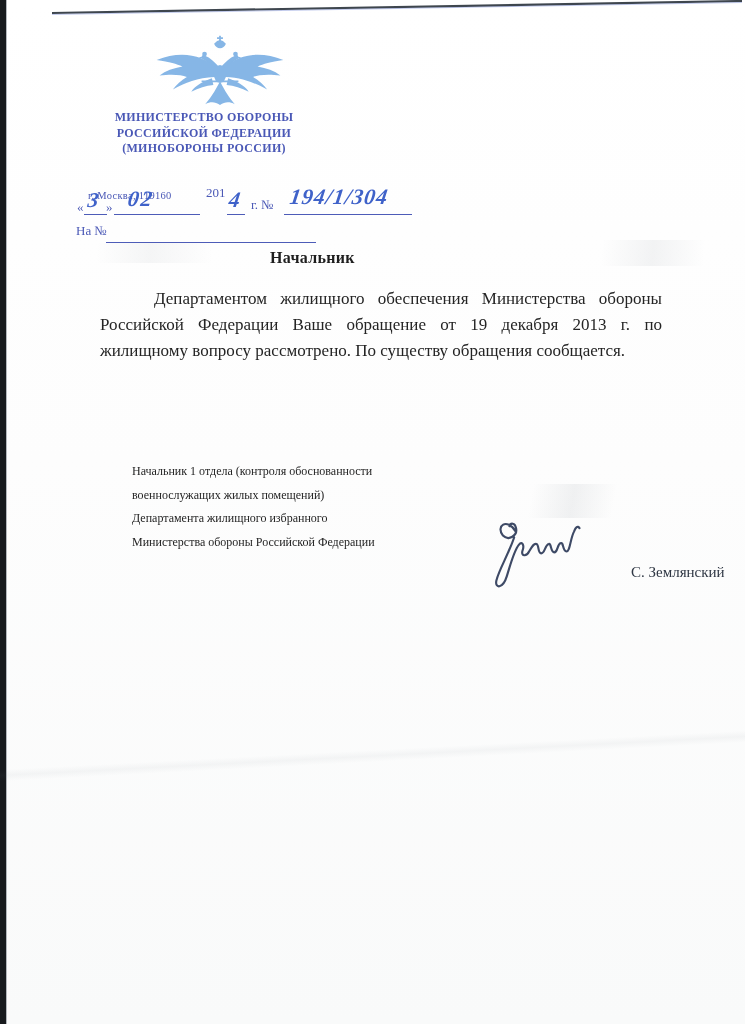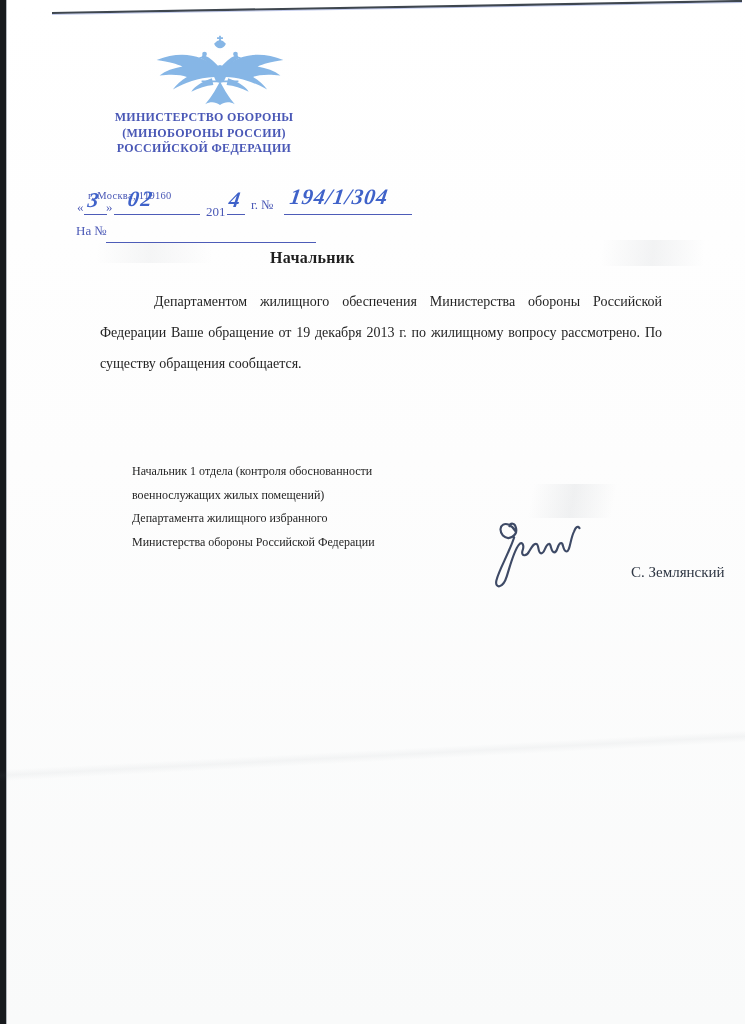--- a/index.html
+++ b/index.html
@@ -13,21 +13,21 @@
   .emblem{position:absolute;left:150px;top:34px;width:140px;height:74px;filter:blur(.5px);opacity:.92;}
   .lh-text{position:absolute;left:88px;top:110px;width:232px;text-align:center;font-weight:bold;
     font-size:12px;line-height:15.5px;letter-spacing:.3px;}
   .lh-city{position:absolute;left:88px;top:166px;width:232px;text-align:left;font-size:10.5px;letter-spacing:.3px;margin-top:24px;}
   .blue{color:#4a58b6;}
   .printed{position:absolute;font-size:13px;color:#4a58b6;}
   .hand{position:absolute;font-family:"Liberation Serif",serif;font-style:italic;font-weight:bold;
     color:#3f62c9;transform:skewX(-8deg);}
   .uline{position:absolute;border-bottom:1.5px solid #4d5cb8;height:1px;}
   .salutation{position:absolute;left:270px;top:249px;font-size:16px;font-weight:bold;color:#1e1e1e;letter-spacing:.3px;}
-  .body-block{position:absolute;left:100px;top:286px;width:562px;font-size:14px;line-height:31px;
+  .body-block{position:absolute;left:100px;top:286px;width:562px;font-size:17px;line-height:26px;
     text-align:justify;color:#242424;}
   .body-block p{margin:0;text-indent:54px;}
   .sig-block{position:absolute;left:100px;top:460px;font-size:12px;line-height:23.6px;color:#242424;margin-left:32px;}
   .scrawl{position:absolute;left:488px;top:510px;width:112px;height:82px;}
   .signer{position:absolute;left:598px;top:564px;font-size:15px;color:#2f3744;margin-left:33px;}
   .crease{position:absolute;pointer-events:none;}
   .c1{left:400px;top:484px;width:345px;height:34px;
     background:linear-gradient(100deg,transparent 38%,rgba(120,130,140,.10) 50%,transparent 62%);}
   .c2{left:0px;top:726px;width:745px;height:60px;
     background:linear-gradient(177deg,transparent 44%,rgba(110,120,130,.06) 50%,transparent 56%);}
@@ -60,32 +60,32 @@
       </g>
       <use href="#eagle-half" transform="translate(190,0) scale(-1,1)"></use>
       <ellipse cx="95" cy="54" rx="8.5" ry="12" stroke="none"></ellipse>
       <path d="M95,64 C88,78 82,87 75,95 C82,91.5 88,91.5 95,96 C102,91.5 108,91.5 115,95 C108,87 102,78 95,64 Z" stroke="none"></path>
       <path d="M70,64 h50" stroke-width="2.4" fill="none"></path>
     </g>
   </svg>
 
   <div class="lh-text blue">
     <div>МИНИСТЕРСТВО ОБОРОНЫ</div>
+    <div>РОССИЙСКОЙ ФЕДЕРАЦИИ</div>
     <div>(МИНОБОРОНЫ РОССИИ)</div>
-    <div>РОССИЙСКОЙ ФЕДЕРАЦИИ</div>
   </div>
   <div class="lh-city blue">г. Москва, 119160</div>
 
   <span class="printed" style="left:77px;top:199px;">«</span>
   <span class="hand" style="left:88px;top:188px;font-size:21px;">3</span>
   <span class="uline" style="left:84px;top:213px;width:23px;"></span>
   <span class="printed" style="left:106px;top:199px;">»</span>
   <span class="hand" style="left:128px;top:186px;font-size:22px;letter-spacing:2px;">02</span>
   <span class="uline" style="left:114px;top:213px;width:86px;"></span>
-  <span class="printed" style="left:206px;top:204px;font-family:Liberation Serif, serif;">201</span>
+  <span class="printed" style="left:206px;top:185px;font-family:Liberation Serif, serif;">201</span>
   <span class="hand" style="left:229px;top:187px;font-size:22px;">4</span>
   <span class="uline" style="left:227px;top:213px;width:18px;"></span>
   <span class="printed" style="left:251px;top:197px;">г. №</span>
   <span class="hand" style="left:290px;top:184px;font-size:22px;letter-spacing:1px;">194/1/304</span>
   <span class="uline" style="left:284px;top:213px;width:128px;"></span>
 
   <span class="printed" style="left:76px;top:223px;">На №</span>
   <span class="uline" style="left:106px;top:241px;width:210px;"></span>
 
   <div class="salutation">Начальник</div>

